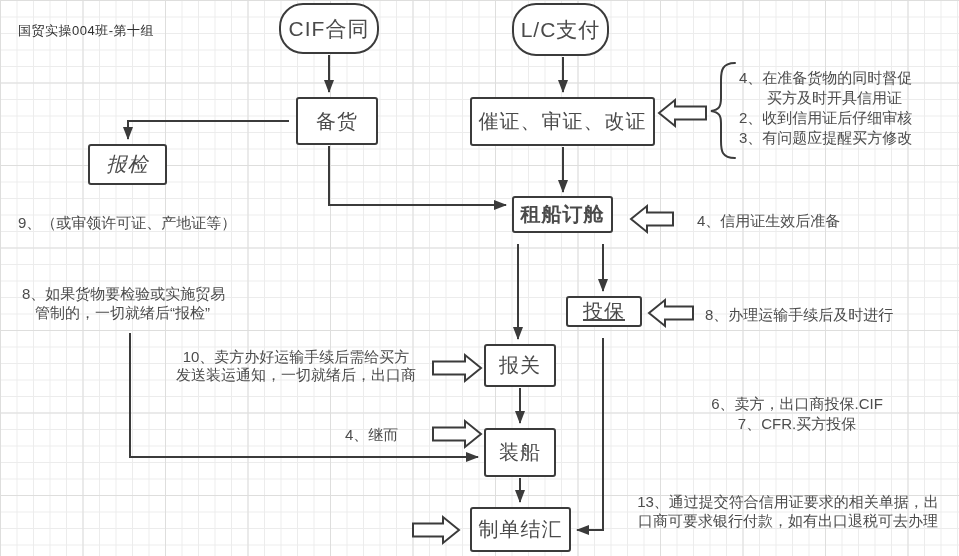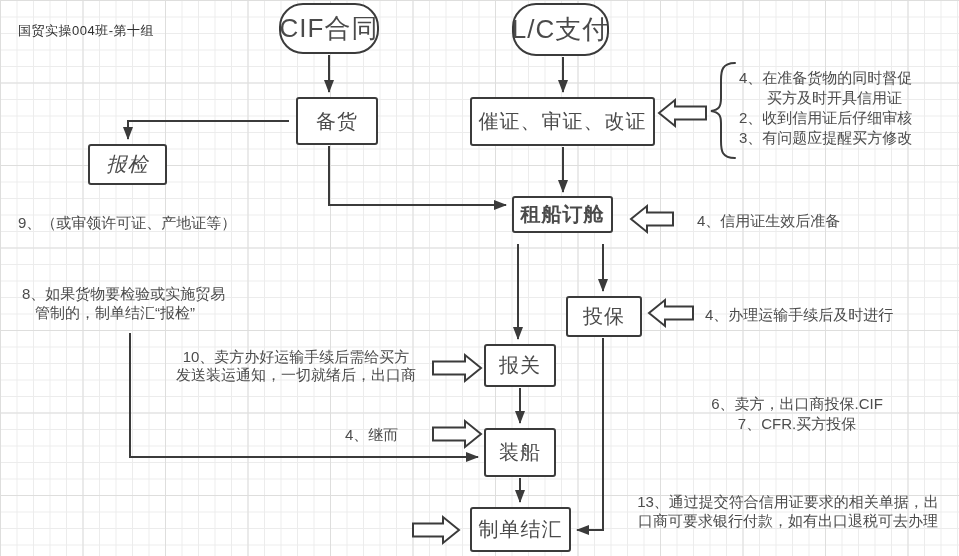--- a/index.html
+++ b/index.html
@@ -17,21 +17,21 @@
       linear-gradient(to bottom,#ececec 1px,transparent 1px);
     background-size:82.5px 82.5px,82.5px 82.5px,16.5px 16.5px,16.5px 16.5px;
   }
   svg.wires{position:absolute;left:0;top:0;z-index:1;}
   .node{
     position:absolute;z-index:2;box-sizing:border-box;
     background:#fff;border:2px solid #3b3b3b;border-radius:3px;
     display:flex;align-items:center;justify-content:center;
     color:#4a4a4a;font-size:20px;letter-spacing:1px;white-space:nowrap;
   }
-  .node.pill{border-radius:24px;font-size:26px;align-items:center;}
+  .node.pill{border-radius:24px;font-size:21px;align-items:center;}
   .note{
     position:absolute;z-index:2;color:#4c4c4c;font-size:15px;
     line-height:19px;white-space:nowrap;
   }
   .note .ln{display:block;}
   .title{
     position:absolute;z-index:2;left:18px;top:22px;
     font-size:13px;color:#303030;letter-spacing:0.5px;
   }
 </style>
@@ -83,21 +83,21 @@
   </div>
   <div class="node" style="left:470px;top:97px;width:185px;height:49px;">
     <span>催证、审证、改证</span>
   </div>
   <div class="node" style="left:88px;top:144px;width:79px;height:41px;font-style:italic;">
     <span>报检</span>
   </div>
   <div class="node" style="left:512px;top:196px;width:101px;height:37px;font-weight:bold;">
     <span>租船订舱</span>
   </div>
-  <div class="node" style="left:566px;top:296px;width:76px;height:41px;">
+  <div class="node" style="left:566px;top:296px;width:76px;height:31px;text-decoration:underline;">
     <span>投保</span>
   </div>
   <div class="node" style="left:484px;top:344px;width:72px;height:43px;">
     <span>报关</span>
   </div>
   <div class="node" style="left:484px;top:428px;width:72px;height:49px;">
     <span>装船</span>
   </div>
   <div class="node" style="left:470px;top:507px;width:101px;height:45px;">
     <span>制单结汇</span>
@@ -105,30 +105,30 @@
 
   <div class="note" style="left:739px;top:68px;line-height:20px;">
     <span class="ln">4、在准备货物的同时督促</span>
     <span class="ln" style="margin-left:28px;">买方及时开具信用证</span>
     <span class="ln">2、收到信用证后仔细审核</span>
     <span class="ln">3、有问题应提醒买方修改</span>
   </div>
 
   <div class="note" style="left:697px;top:211px;">4、信用证生效后准备</div>
 
-  <div class="note" style="left:705px;top:305px;">4、办理运输手续后及时进行</div>
+  <div class="note" style="left:705px;top:305px;">8、办理运输手续后及时进行</div>
 
   <div class="note" style="left:688px;top:394px;width:218px;text-align:center;line-height:20px;">
     <span class="ln">6、卖方，出口商投保.CIF</span>
     <span class="ln">7、CFR.买方投保</span>
   </div>
 
   <div class="note" style="left:22px;top:284px;">
     <span class="ln">8、如果货物要检验或实施贸易</span>
-    <span class="ln" style="margin-left:13px;">管制的，制单结汇“报检”</span>
+    <span class="ln" style="margin-left:13px;">管制的，一切就绪后“报检”</span>
   </div>
 
   <div class="note" style="left:18px;top:213px;">9、（或审领许可证、产地证等）</div>
 
   <div class="note" style="left:162px;top:348px;width:268px;text-align:center;line-height:18px;">
     <span class="ln">10、卖方办好运输手续后需给买方</span>
     <span class="ln">发送装运通知，一切就绪后，出口商</span>
   </div>
 
   <div class="note" style="left:345px;top:425px;">4、继而</div>

